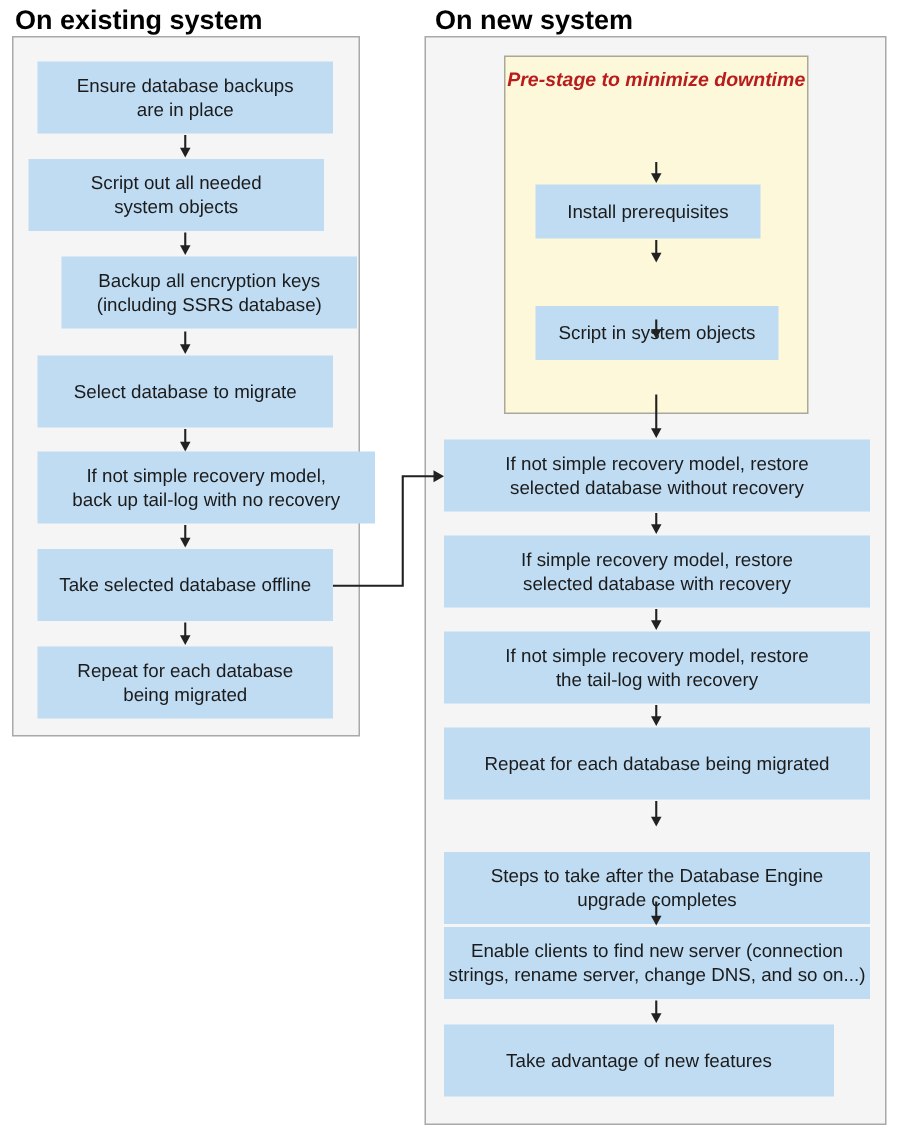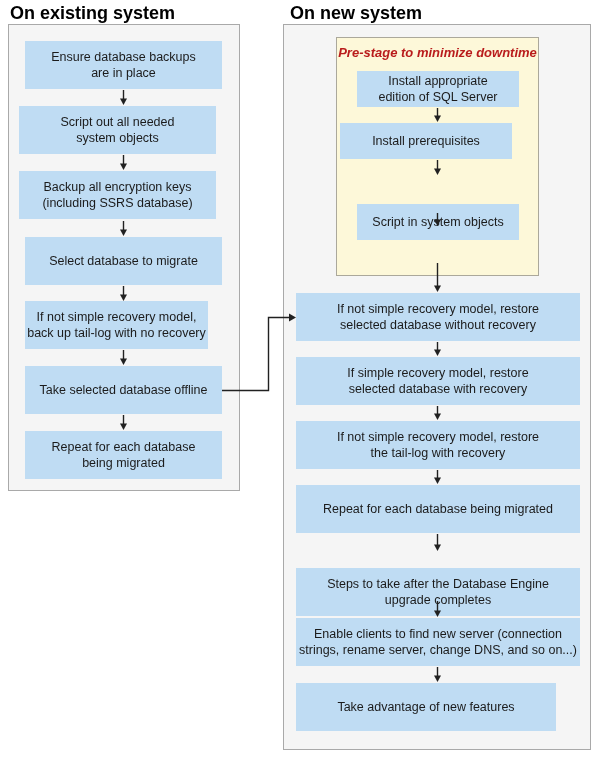--- a/index.html
+++ b/index.html
@@ -42,32 +42,30 @@
   <div class="panel" style="left:8px;top:24px;width:232px;height:467px;"></div>
   <div class="panel" style="left:283px;top:24px;width:308px;height:726px;"></div>
 
   <div class="prestage" style="left:336px;top:37px;width:203px;height:239px;"></div>
   <div class="prestage-title" style="left:336px;top:45px;width:203px;">Pre-stage to minimize downtime</div>
 
   <div class="box" style="left:25px;top:41px;width:197px;height:48px;">Ensure database backups
 are in place</div>
   <div class="box" style="left:19px;top:106px;width:197px;height:48px;">Script out all needed
 system objects</div>
-  <div class="box" style="left:19px;top:171px;width:197px;height:48px;">Backup all encryption keys
+  <div class="box" style="left:41px;top:171px;width:197px;height:48px;">Backup all encryption keys
 (including SSRS database)</div>
   <div class="box" style="left:25px;top:237px;width:197px;height:48px;">Select database to migrate</div>
-  <div class="box" style="left:25px;top:301px;width:183px;height:48px;">If not simple recovery model,
+  <div class="box" style="left:25px;top:301px;width:225px;height:48px;">If not simple recovery model,
 back up tail-log with no recovery</div>
   <div class="box" style="left:25px;top:431px;width:197px;height:48px;">Repeat for each database
 being migrated</div>
   <div class="box" style="left:25px;top:366px;width:197px;height:48px;">Take selected database offline</div>
 
-  <div class="box" style="left:357px;top:71px;width:162px;height:36px;">Install appropriate
-edition of SQL Server</div>
-  <div class="box" style="left:340px;top:123px;width:172px;height:36px;">Install prerequisites</div>
+  <div class="box" style="left:357px;top:123px;width:150px;height:36px;">Install prerequisites</div>
   <div class="box" style="left:357px;top:176px;width:162px;height:36px;margin-top:28px;">Script in system objects</div>
 
   <div class="box" style="left:296px;top:293px;width:284px;height:48px;">If not simple recovery model, restore
 selected database without recovery</div>
   <div class="box" style="left:296px;top:357px;width:284px;height:48px;">If simple recovery model, restore
 selected database with recovery</div>
   <div class="box" style="left:296px;top:421px;width:284px;height:48px;">If not simple recovery model, restore
 the tail-log with recovery</div>
   <div class="box" style="left:296px;top:485px;width:284px;height:48px;">Repeat for each database being migrated</div>
   <div class="box" style="left:296px;top:552px;width:284px;height:48px;margin-top:16px;">Steps to take after the Database Engine

